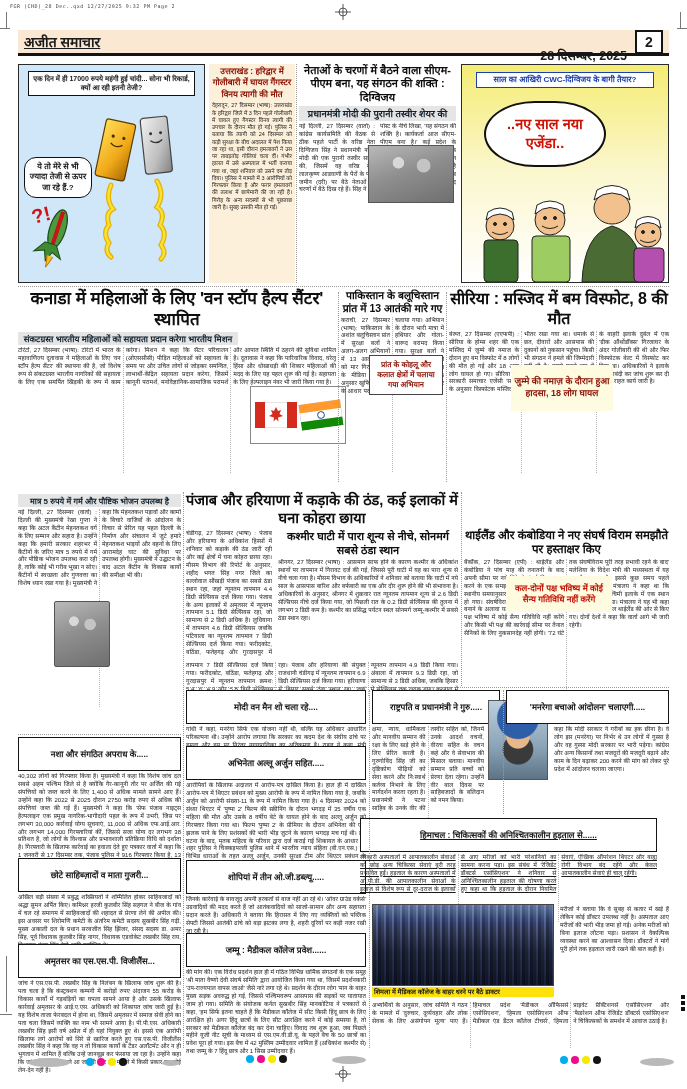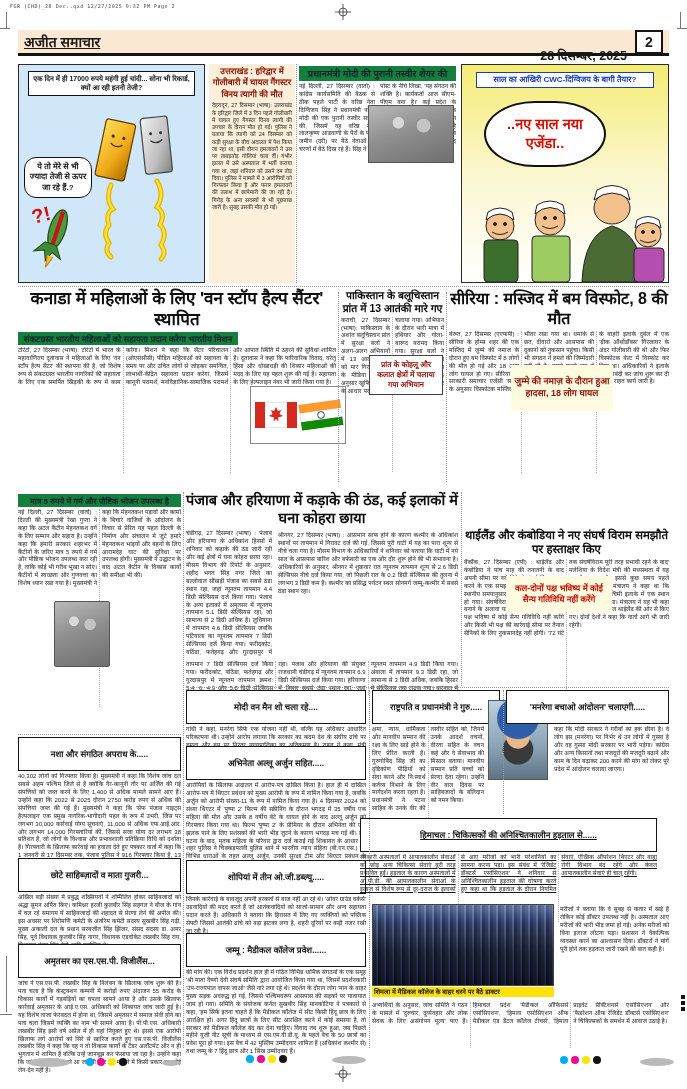--- a/index.html
+++ b/index.html
@@ -13,21 +13,21 @@
   .edge{background:#777;}
   
   .masthead{left:18px;top:30px;width:651px;height:26px;background:#fbe8d2;border-bottom:3px solid #141414;
             display:flex;align-items:center;padding:0 6px;box-sizing:border-box;}
   .mh-title{font-size:14px;font-weight:bold;text-decoration:underline;}
   .mh-date{font-size:12.5px;font-weight:bold;margin-left:auto;margin-right:8px;margin-top:28px;}
   .mh-page{width:24px;height:20px;border:2px solid #141414;background:#fff;display:flex;align-items:center;
            justify-content:center;font-size:14px;font-weight:bold;}
   
   .hl{font-weight:bold;text-align:center;line-height:1.22;color:#0e0e0e;}
-  .sub-blue{background:#15803d;font-weight:bold;text-align:center;color:#10212e;}
+  .sub-blue{background:#e5e5e5;font-weight:bold;text-align:center;color:#10212e;}
   .body-txt{font-size:6px;line-height:1.32;text-align:justify;color:#222;overflow:hidden;}
   .cols2{column-count:2;column-gap:5px;column-rule:1px dotted #b5b5b5;}
   .cols3{column-count:3;column-gap:5px;column-rule:1px dotted #b5b5b5;}
   .pull{border:1px solid #444;background:#fff;color:#8c1507;font-weight:bold;text-align:center;
         display:flex;align-items:center;justify-content:center;line-height:1.3;box-sizing:border-box;padding:2px;}
   .pull.cream{background:#fffbe0;border:none;}
   .boxhead{border:1.5px solid #141414;background:#fff;font-weight:bold;text-align:center;font-size:8.5px;
            padding:11px 1px;box-sizing:border-box;line-height:1.2;}
   .dotv{border-left:1px dotted #999;width:0;}
   .doth{border-top:1px dotted #999;height:0;}
@@ -127,20 +127,21 @@
     </svg>
     <div class="bubble">ये तो मेरे से भी ज्यादा तेजी से ऊपर जा रहे हैं.?</div>
   </div>
 
   <div class="abs uttK">
     <div class="hl">उत्तराखंड : हरिद्वार में गोलीबारी में घायल गैंगस्टर विनय त्यागी की मौत</div>
     <div class="body-txt" style="font-size:5.5px;height:160px;">देहरादून, 27 दिसम्बर (भाषा): उत्तराखंड के हरिद्वार जिले में 3 दिन पहले गोलीबारी में घायल हुए गैंगस्टर विनय त्यागी की उपचार के दौरान मौत हो गई। पुलिस ने बताया कि त्यागी को 24 दिसम्बर को कड़ी सुरक्षा के बीच अदालत में पेश किया जा रहा था, इसी दौरान हमलावरों ने उस पर ताबड़तोड़ गोलियां चला दीं। गंभीर हालत में उसे अस्पताल में भर्ती कराया गया था, जहां शनिवार को उसने दम तोड़ दिया। पुलिस ने मामले में 3 आरोपियों को गिरफ्तार किया है और फरार हमलावरों की तलाश में छापेमारी की जा रही है। गिरोह के अन्य सदस्यों से भी पूछताछ जारी है। सुबह उसकी मौत हो गई।</div>
   </div>
 
   <div class="abs digv">
+    <div class="hl" style="font-size:11px;">नेताओं के चरणों में बैठने वाला सीएम-पीएम बना, यह संगठन की शक्ति : दिग्विजय</div>
     <div class="sub-blue" style="font-size:9.5px;padding:1px 2px;margin:2px 0;">प्रधानमंत्री मोदी की पुरानी तस्वीर शेयर की</div>
     <div style="position:relative;height:152px;overflow:hidden;">
       <div class="photo" style="position:absolute;right:2px;top:22px;width:86px;height:58px;"></div>
       <div class="body-txt" style="height:152px;column-count:2;column-gap:5px;">नई दिल्ली, 27 दिसम्बर (वार्ता) : कांग्रेस कार्यसमिति की बैठक से ठीक पहले पार्टी के वरिष्ठ नेता दिग्विजय सिंह ने प्रधानमंत्री नरेन्द्र मोदी की एक पुरानी तस्वीर साझा की, जिसमें वह वरिष्ठ नेता लालकृष्ण आडवाणी के पैरों के पास जमीन (दरी) पर बैठे नेताओं के चरणों में बैठे दिख रहे हैं। सिंह ने इस पोस्ट के नीचे लिखा, 'यह संगठन की शक्ति है। कार्यकर्ता आज सीएम-पीएम बना है।' कई प्रदेश के मुख्यमंत्री और केन्द्रीय मंत्री रह चुके सिंह ने इस तस्वीर के जरिए संगठन की ताकत बताई। बताया जा रहा है कि यह तस्वीर 14 अप्रैल की है, जब भाजपा दल के मुख्यमंत्री पद समारोह की है।</div>
     </div>
   </div>
 
   <div class="abs cartoonR">
     <div class="title">साल का आखिरी CWC-दिग्विजय के बागी तैयार?</div>
     <div class="bubble">..नए साल नया एजेंडा..</div>
@@ -209,20 +210,21 @@
       <div class="photo" style="position:absolute;left:36px;top:92px;width:56px;height:66px;border-radius:2px;"></div>
       <div class="body-txt cols2" style="height:198px;">नई दिल्ली, 27 दिसम्बर (वार्ता) : दिल्ली की मुख्यमंत्री रेखा गुप्ता ने कहा कि अटल कैंटीन मेहनतकश वर्ग के लिए सम्मान और सहारा है। उन्होंने कहा कि हमारी सरकार शहरभर में कैंटीनों के जरिए मात्र 5 रुपये में गर्म और पौष्टिक भोजन उपलब्ध करा रही है, ताकि कोई भी गरीब भूखा न सोए। कैंटीनों में स्वच्छता और गुणवत्ता का विशेष ध्यान रखा गया है। मुख्यमंत्री ने कहा कि मेहनतकश पड़ावों और कामों के बिचारे वाजिबों के आंदोलन के विचार से प्रेरित यह पहल दिल्ली के निर्माण और संचालन में जुटे हमारे मेहनतकश भाइयों और बहनों के लिए आरामदेह घाट की सुविधा पर उपलब्ध होगी। मुख्यमंत्री ने उद्घाटन के बाद अटल कैंटीन के विकास कार्यों की समीक्षा भी की।</div>
     </div>
   </div>
 
   <div class="abs" style="left:186px;top:492px;width:272px;">
     <div class="hl" style="font-size:14.5px;">पंजाब और हरियाणा में कड़ाके की ठंड, कई इलाकों में घना कोहरा छाया</div>
     <div style="display:flex;gap:6px;margin-top:3px;">
       <div class="body-txt" style="width:86px;height:128px;flex:none;">चंडीगढ़, 27 दिसम्बर (भाषा) : पंजाब और हरियाणा के अधिकांश हिस्सों में शनिवार को कड़ाके की ठंड जारी रही और कई क्षेत्रों में घना कोहरा छाया रहा। मौसम विभाग की रिपोर्ट के अनुसार, शहीद भगत सिंह नगर जिले का बल्लोवाल सौंखड़ी पंजाब का सबसे ठंडा स्थान रहा, जहां न्यूनतम तापमान 4.4 डिग्री सेल्सियस दर्ज किया गया। पंजाब के अन्य इलाकों में अमृतसर में न्यूनतम तापमान 5.1 डिग्री सेल्सियस रहा, जो सामान्य से 2 डिग्री अधिक है। लुधियाना में तापमान 4.6 डिग्री सेल्सियस जबकि पटियाला का न्यूनतम तापमान 7 डिग्री सेल्सियस दर्ज किया गया। फरीदकोट, बठिंडा, फतेहगढ़ और गुरदासपुर में न्यूनतम</div>
       <div style="flex:1;">
+        <div class="hl" style="font-size:11px;">कश्मीर घाटी में पारा शून्य से नीचे, सोनमर्ग सबसे ठंडा स्थान</div>
         <div class="body-txt" style="height:100px;margin-top:2px;">श्रीनगर, 27 दिसम्बर (भाषा) : आसमान साफ होने के कारण कश्मीर के अधिकांश स्थानों पर तापमान में गिरावट दर्ज की गई, जिससे पूरी घाटी में यह का पारा शून्य से नीचे चला गया है। मौसम विभाग के अधिकारियों ने शनिवार को बताया कि घाटी में नये साल के आसपास बारिश और बर्फबारी का एक और दौर शुरू होने की भी संभावना है। अधिकारियों के अनुसार, श्रीनगर में शुक्रवार रात न्यूनतम तापमान शून्य से 2.6 डिग्री सेल्सियस नीचे दर्ज किया गया, जो पिछली रात के 0.2 डिग्री सेल्सियस की तुलना में लगभग 3 डिग्री कम है। कश्मीर का प्रसिद्ध पर्यटन स्थल सोनमर्ग जम्मू-कश्मीर में सबसे ठंडा स्थान रहा।</div>
       </div>
     </div>
     <div class="body-txt cols3" style="height:34px;margin-top:3px;">तापमान 7 डिग्री सेल्सियस दर्ज किया गया। फरीदकोट, बठिंडा, फतेहगढ़ और गुरदासपुर में न्यूनतम तापमान क्रमश: 5.4, 6, 4.9 और 5.8 डिग्री सेल्सियस रहा। पंजाब और हरियाणा की संयुक्त राजधानी चंडीगढ़ में न्यूनतम तापमान 6.9 डिग्री सेल्सियस दर्ज किया गया। हरियाणा में हिसार सबसे ठंडा स्थान रहा, जहां न्यूनतम तापमान 4.9 डिग्री किया गया। अंबाला में तापमान 9.3 डिग्री रहा, जो सामान्य से 3 डिग्री अधिक, जबकि हिसार में सेल्सियस तक लुढ़क गया। करनाल में न्यूनतम तापमान 8 डिग्री दर्ज किया गया, जो 2 डिग्री अधिक है।</div>
   </div>
 
   <div class="abs" style="left:464px;top:492px;width:205px;">
     <div class="hl" style="font-size:11.5px;margin-top:36px;">थाईलैंड और कंबोडिया ने नए संघर्ष विराम समझौते पर हस्ताक्षर किए</div>
     <div class="body-txt cols2" style="height:162px;margin-top:3px;">बैंकॉक, 27 दिसम्बर (एपी) : थाईलैंड और कंबोडिया ने पांच माह की तनातनी के बाद अपनी सीमा पर नये सिरे से संघर्ष विराम लागू करने के एक समझौते पर हस्ताक्षर किए, जो स्थानीय समयानुसार दोपहर 12 बजे से प्रभावी हो गया। संघर्षविराम समझौते में जवाबदेहता बनाने के अलावा यह भी कहा गया है कि दोनों पक्ष भविष्य में कोई सैन्य गतिविधि नहीं करेंगे और किसी भी पक्ष की कार्रवाई सीमा पर तैनात सैनिकों के लिए नुकसानदेह नहीं होगी। '72 घंटे तक संघर्षविराम पूरी तरह प्रभावी रहने के बाद' मलेशिया के विदेश मंत्री की मध्यस्थता में यह समझौता हुआ है। इससे कुछ समय पहले कंबोडिया के रक्षा मंत्रालय ने कहा था कि थाईलैंड ने उत्तर-पश्चिमी इलाके में एक स्थान पर हवाई हमला किया। मंत्रालय ने यह भी कहा कि हवाई हमले के बल थाईलैंड की ओर से किए गए। दोनों देशों ने कहा कि वार्ता आगे भी जारी रहेगी।</div>
     <div class="pull cream" style="position:absolute;left:42px;top:84px;width:106px;height:36px;font-size:8.5px;color:#c01205;">कल-दोनों पक्ष भविष्य में कोई सैन्य गतिविधि नहीं करेंगे</div>

